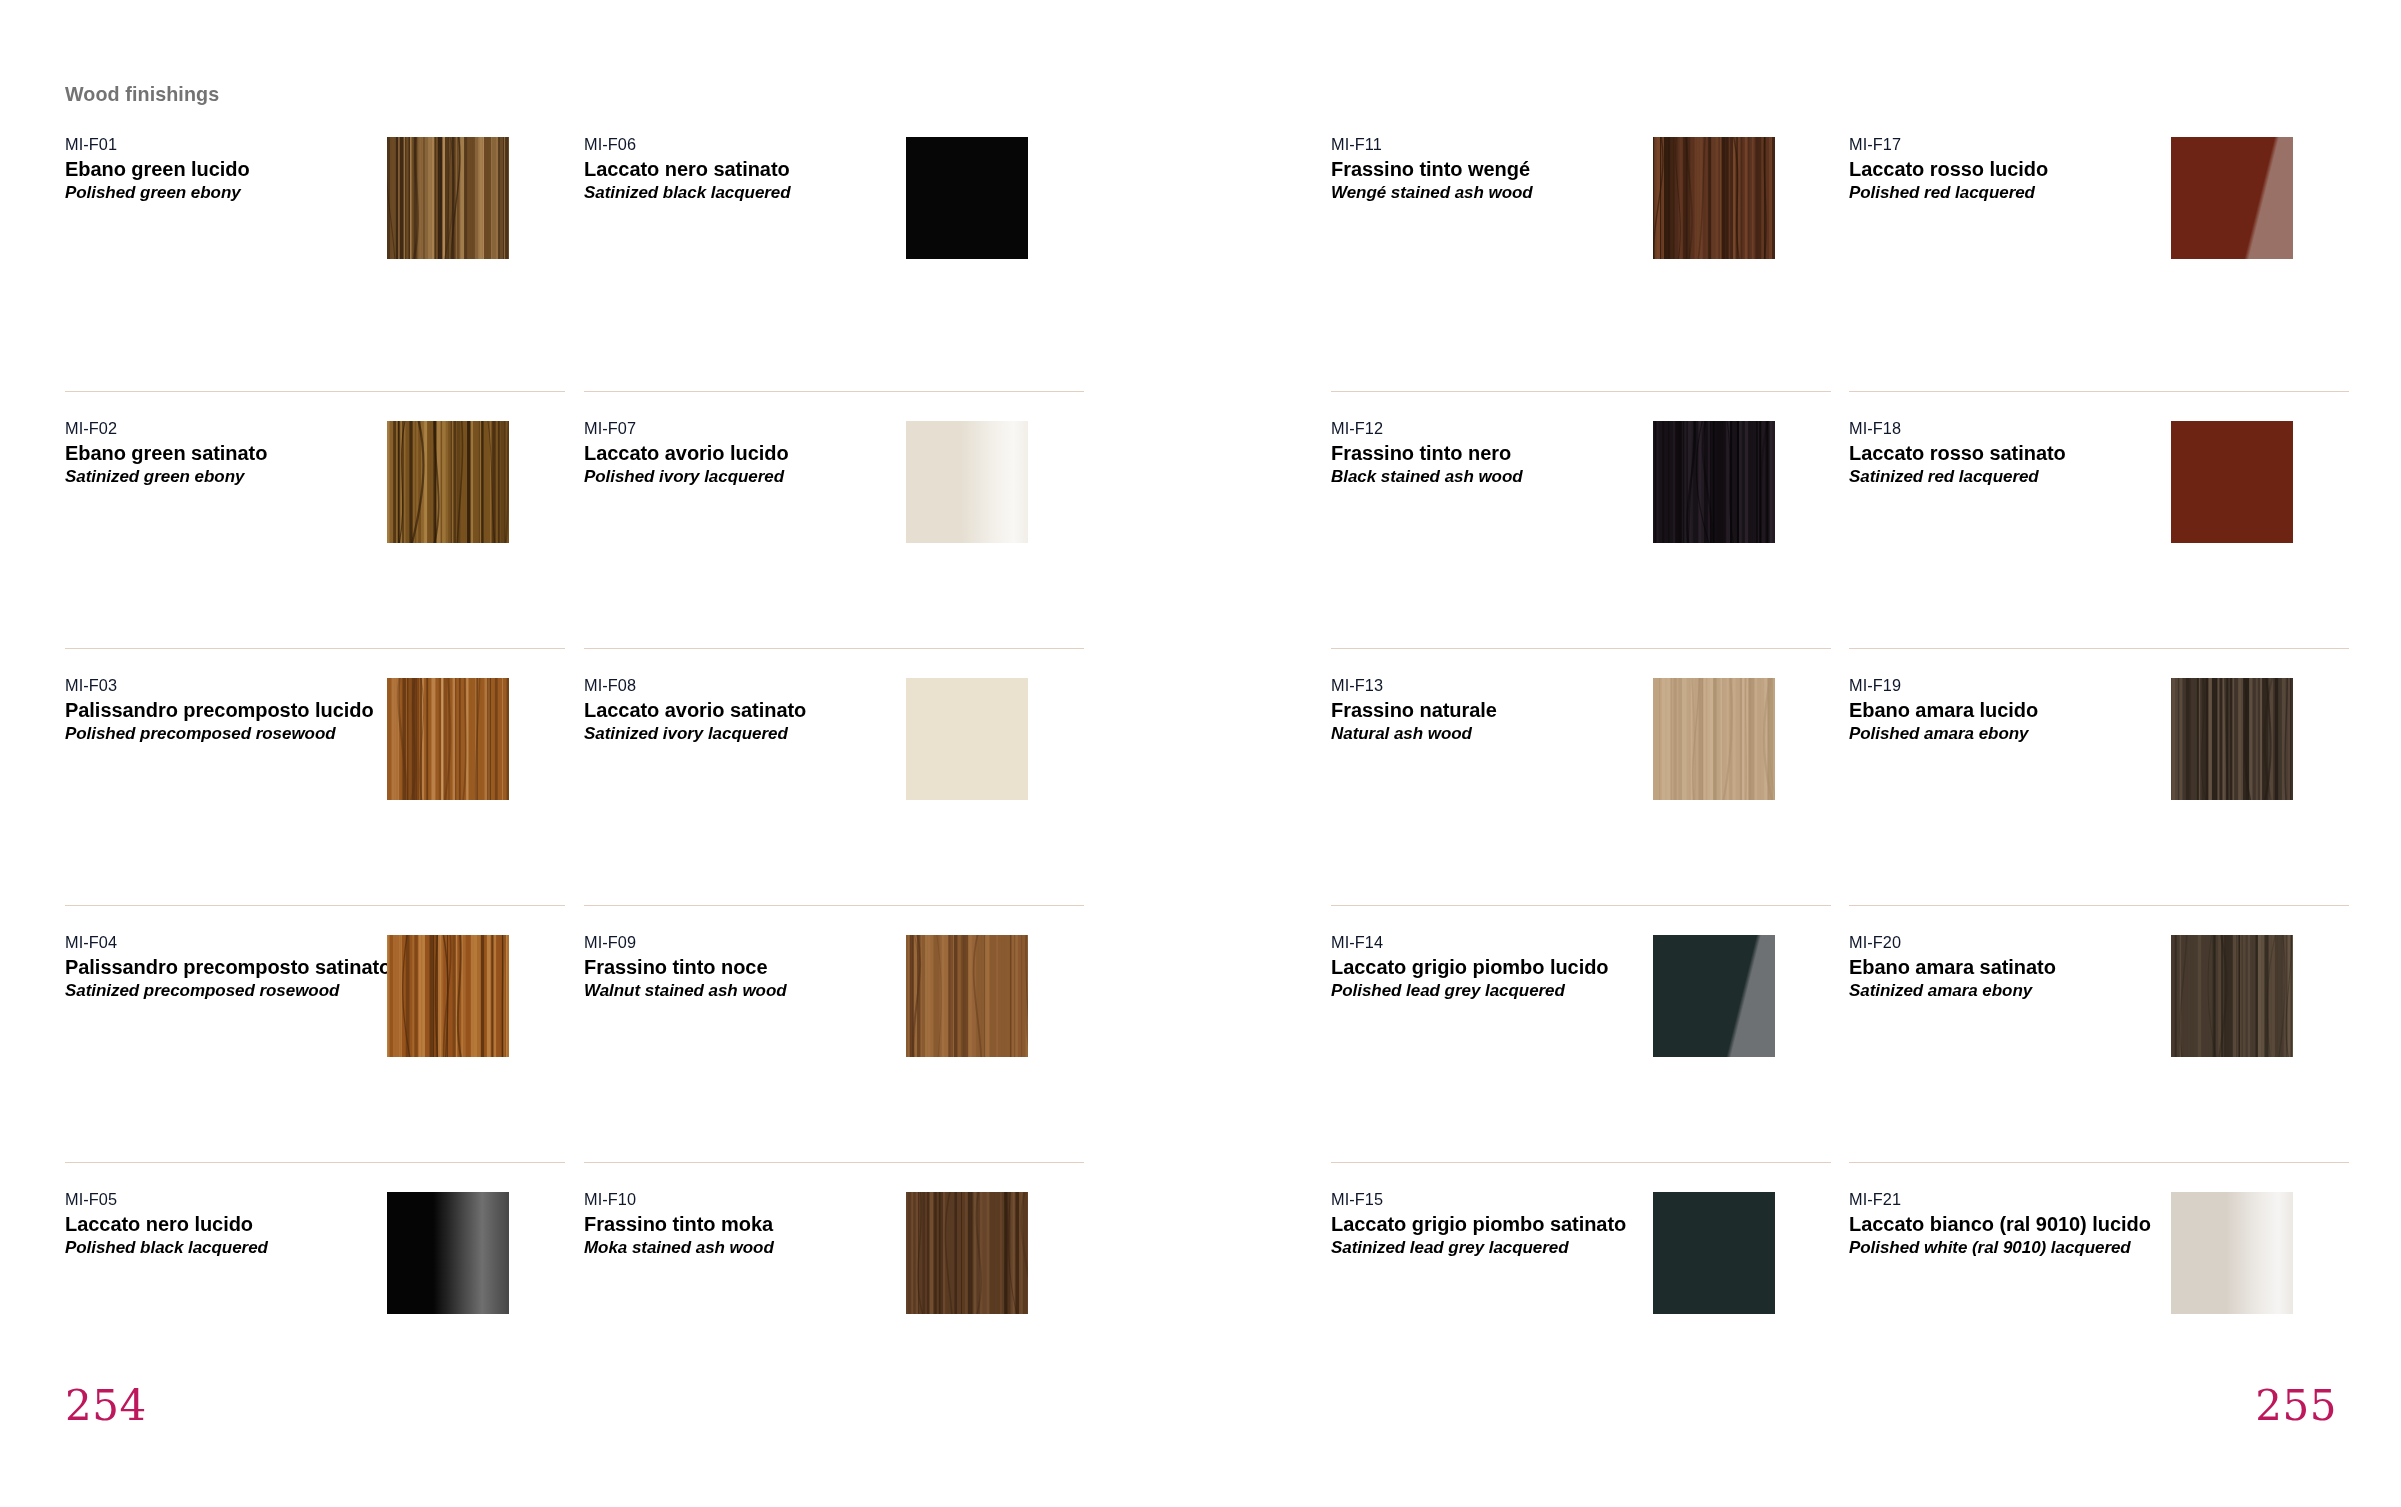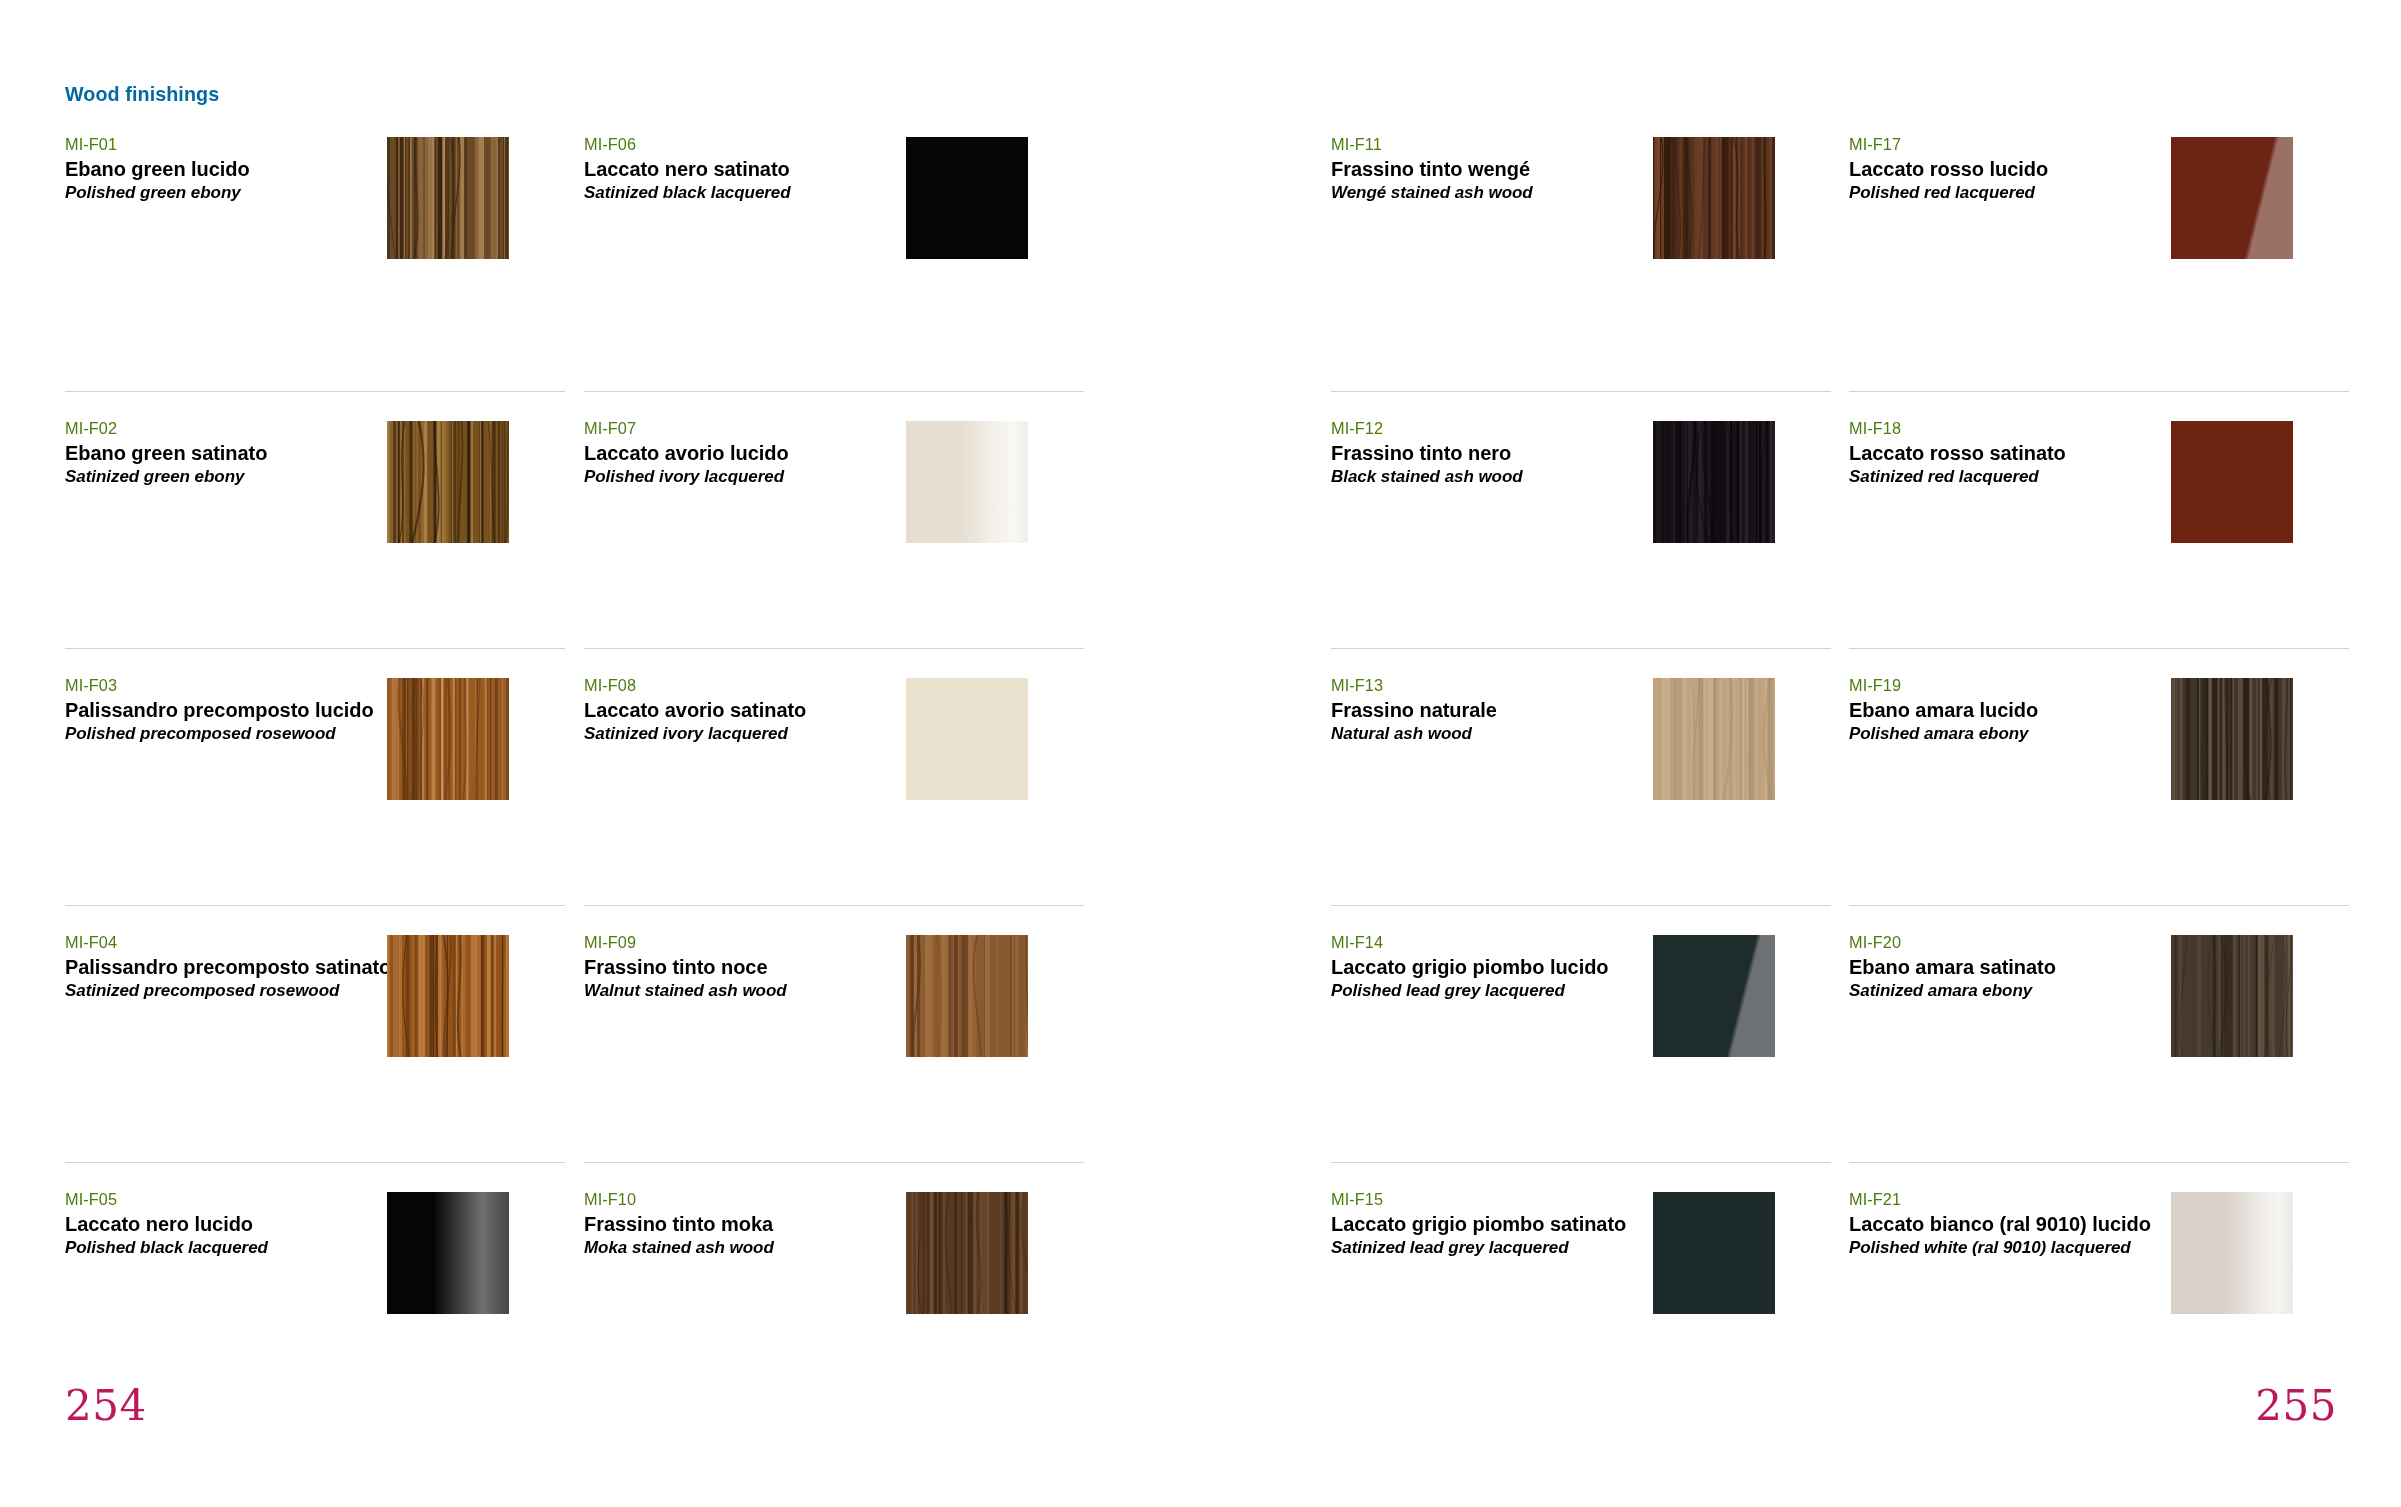--- a/index.html
+++ b/index.html
@@ -23,21 +23,21 @@
   .page-left{padding:0 0 0 0;}
   .page-right{padding:0;}
 
   
   .section-title{
     position:absolute;
     left:65px;top:67px;
     font-size:19.7px;
     font-weight:700;
     letter-spacing:0.1px;
-    color:#0369a1;
+    color:#737373;
   }
 
   
   .col{
     position:absolute;
     width:500px;
   }
   .page-left  .col-a{left:65px;}
   .page-left  .col-b{left:584px;}
   .page-right .col-a{left:130px;}
@@ -55,21 +55,21 @@
     position:relative;
     height:100%;
     padding-top:26px;
   }
   .cell:first-child .cell-inner{padding-top:0;}
 
   .code{
     font-size:16.3px;
     font-weight:400;
     letter-spacing:0.1px;
-    color:#4d7c0f;
+    color:#0f172a;
     line-height:1.32;
     margin:0;
   }
   .name-it{
     font-size:20px;
     font-weight:700;
     letter-spacing:-0.05px;
     color:#000;
     line-height:1.32;
     margin:0;

